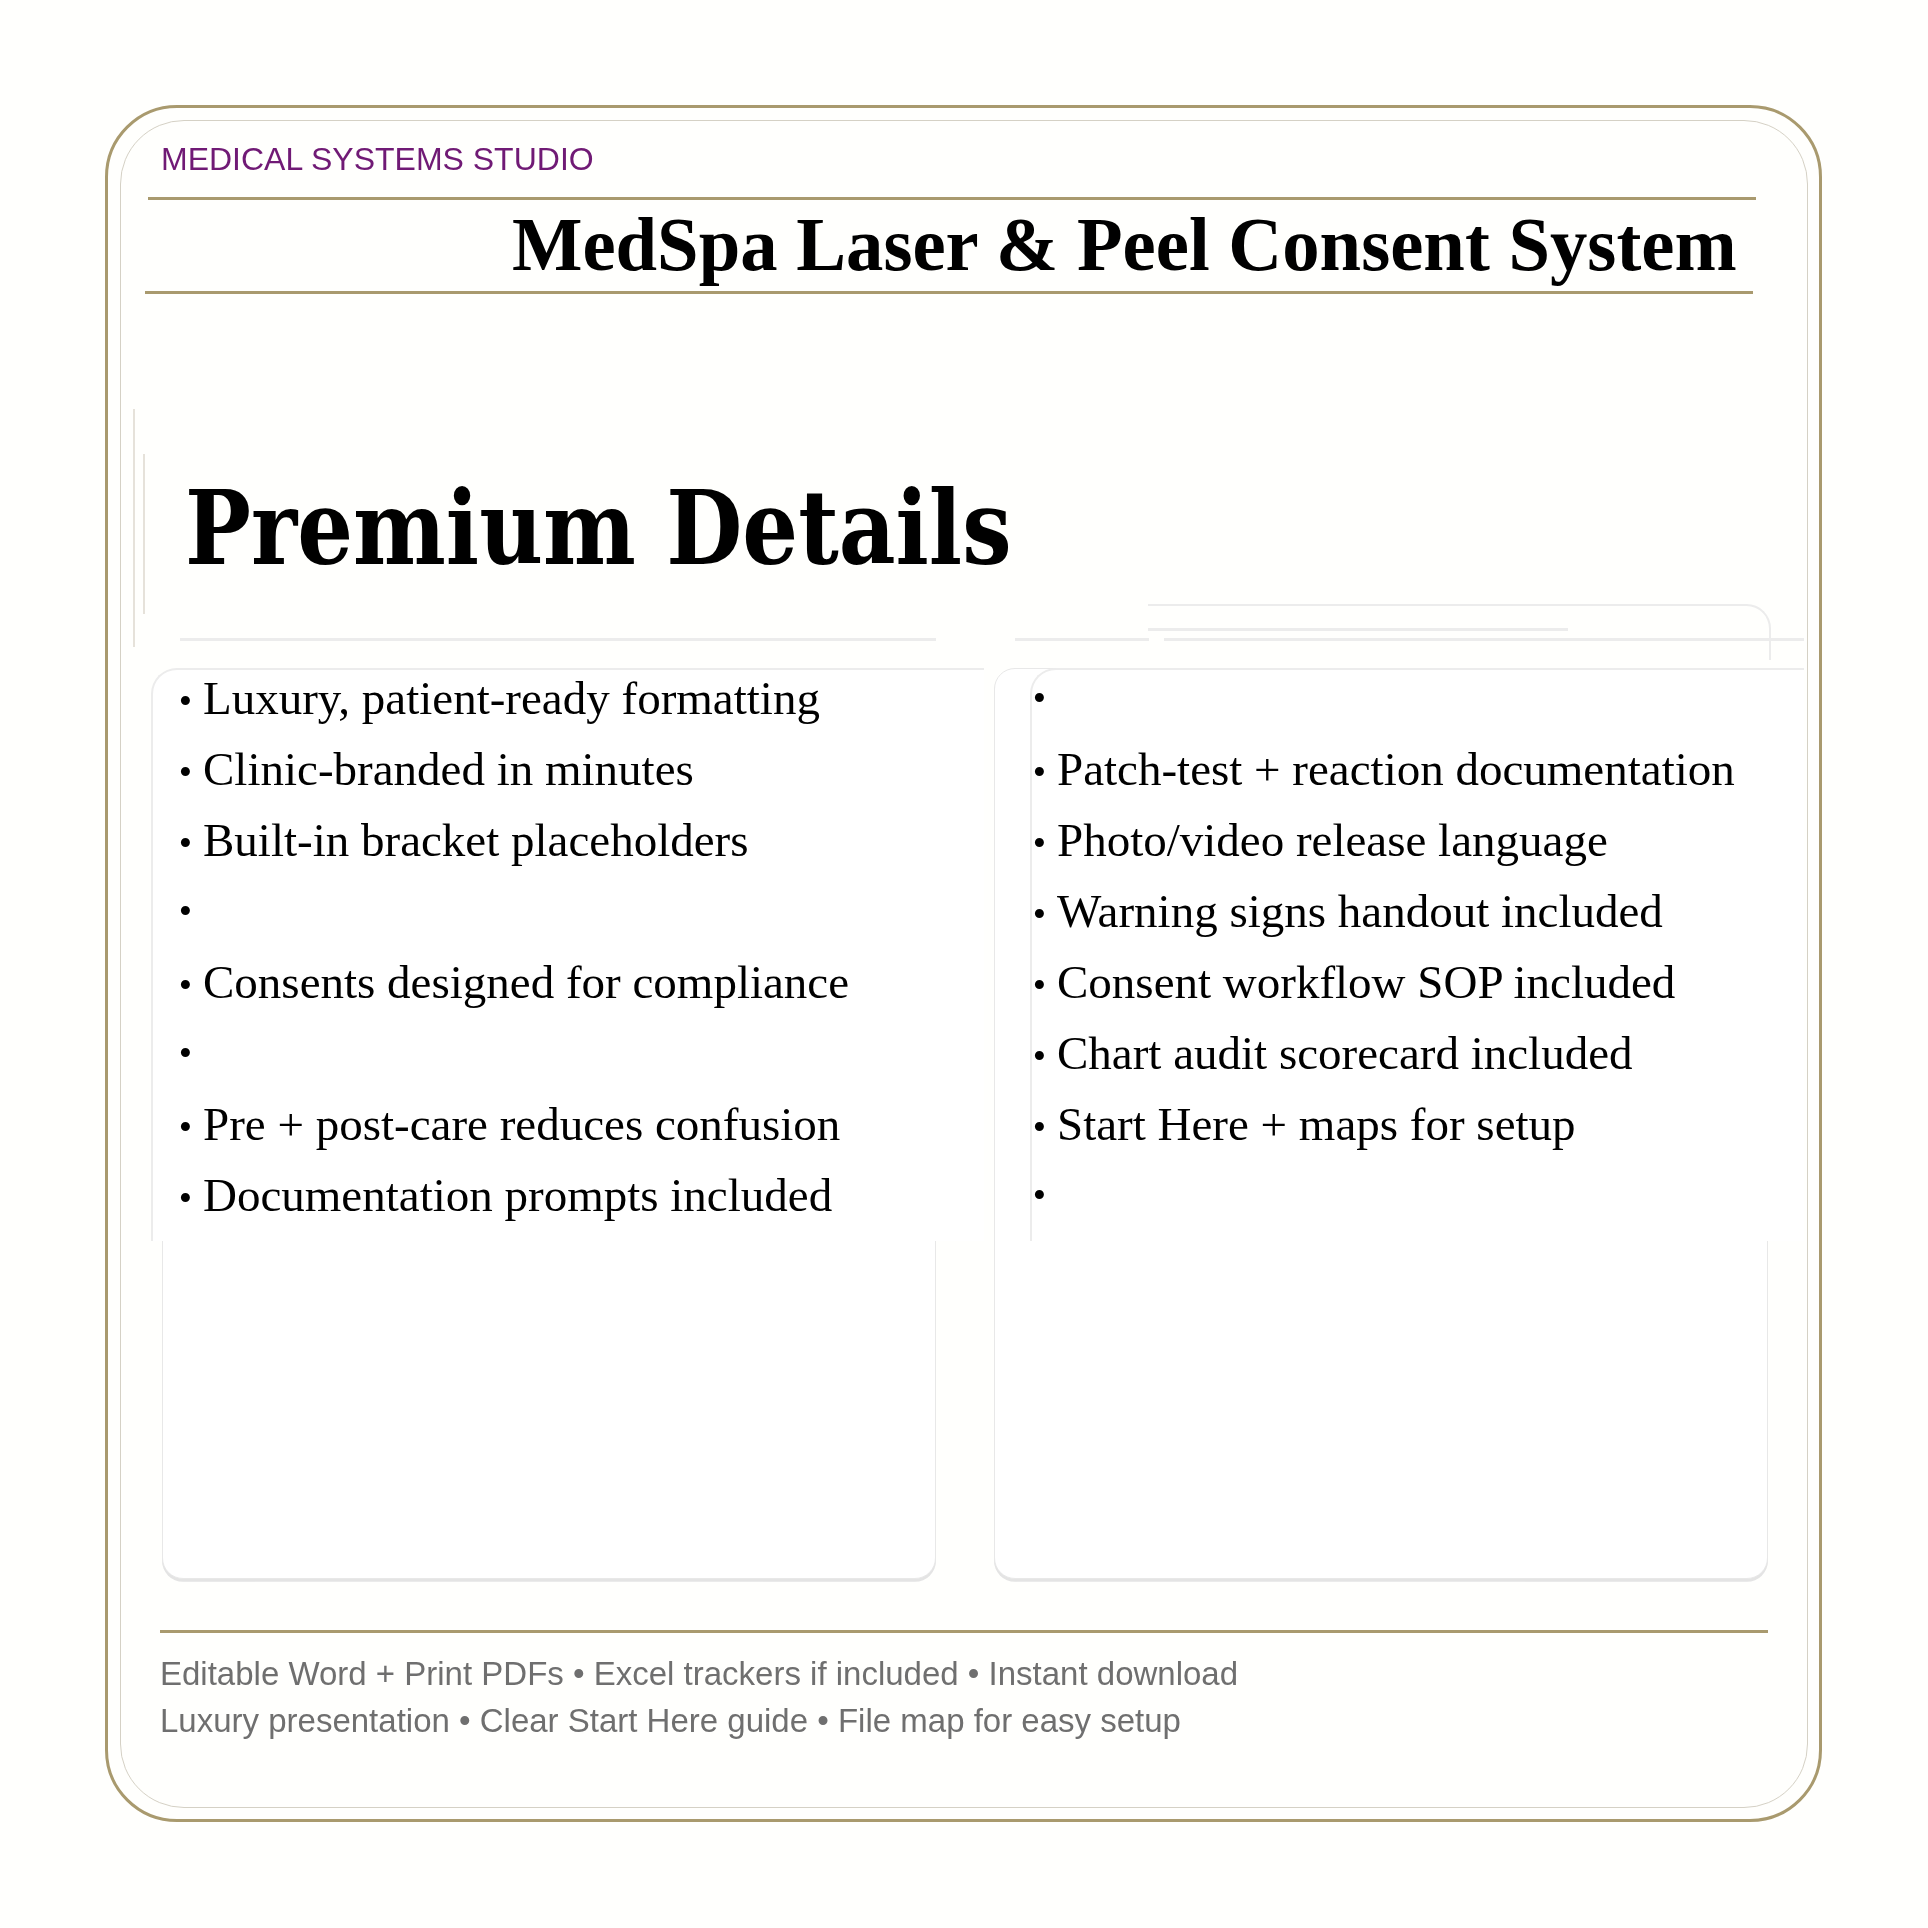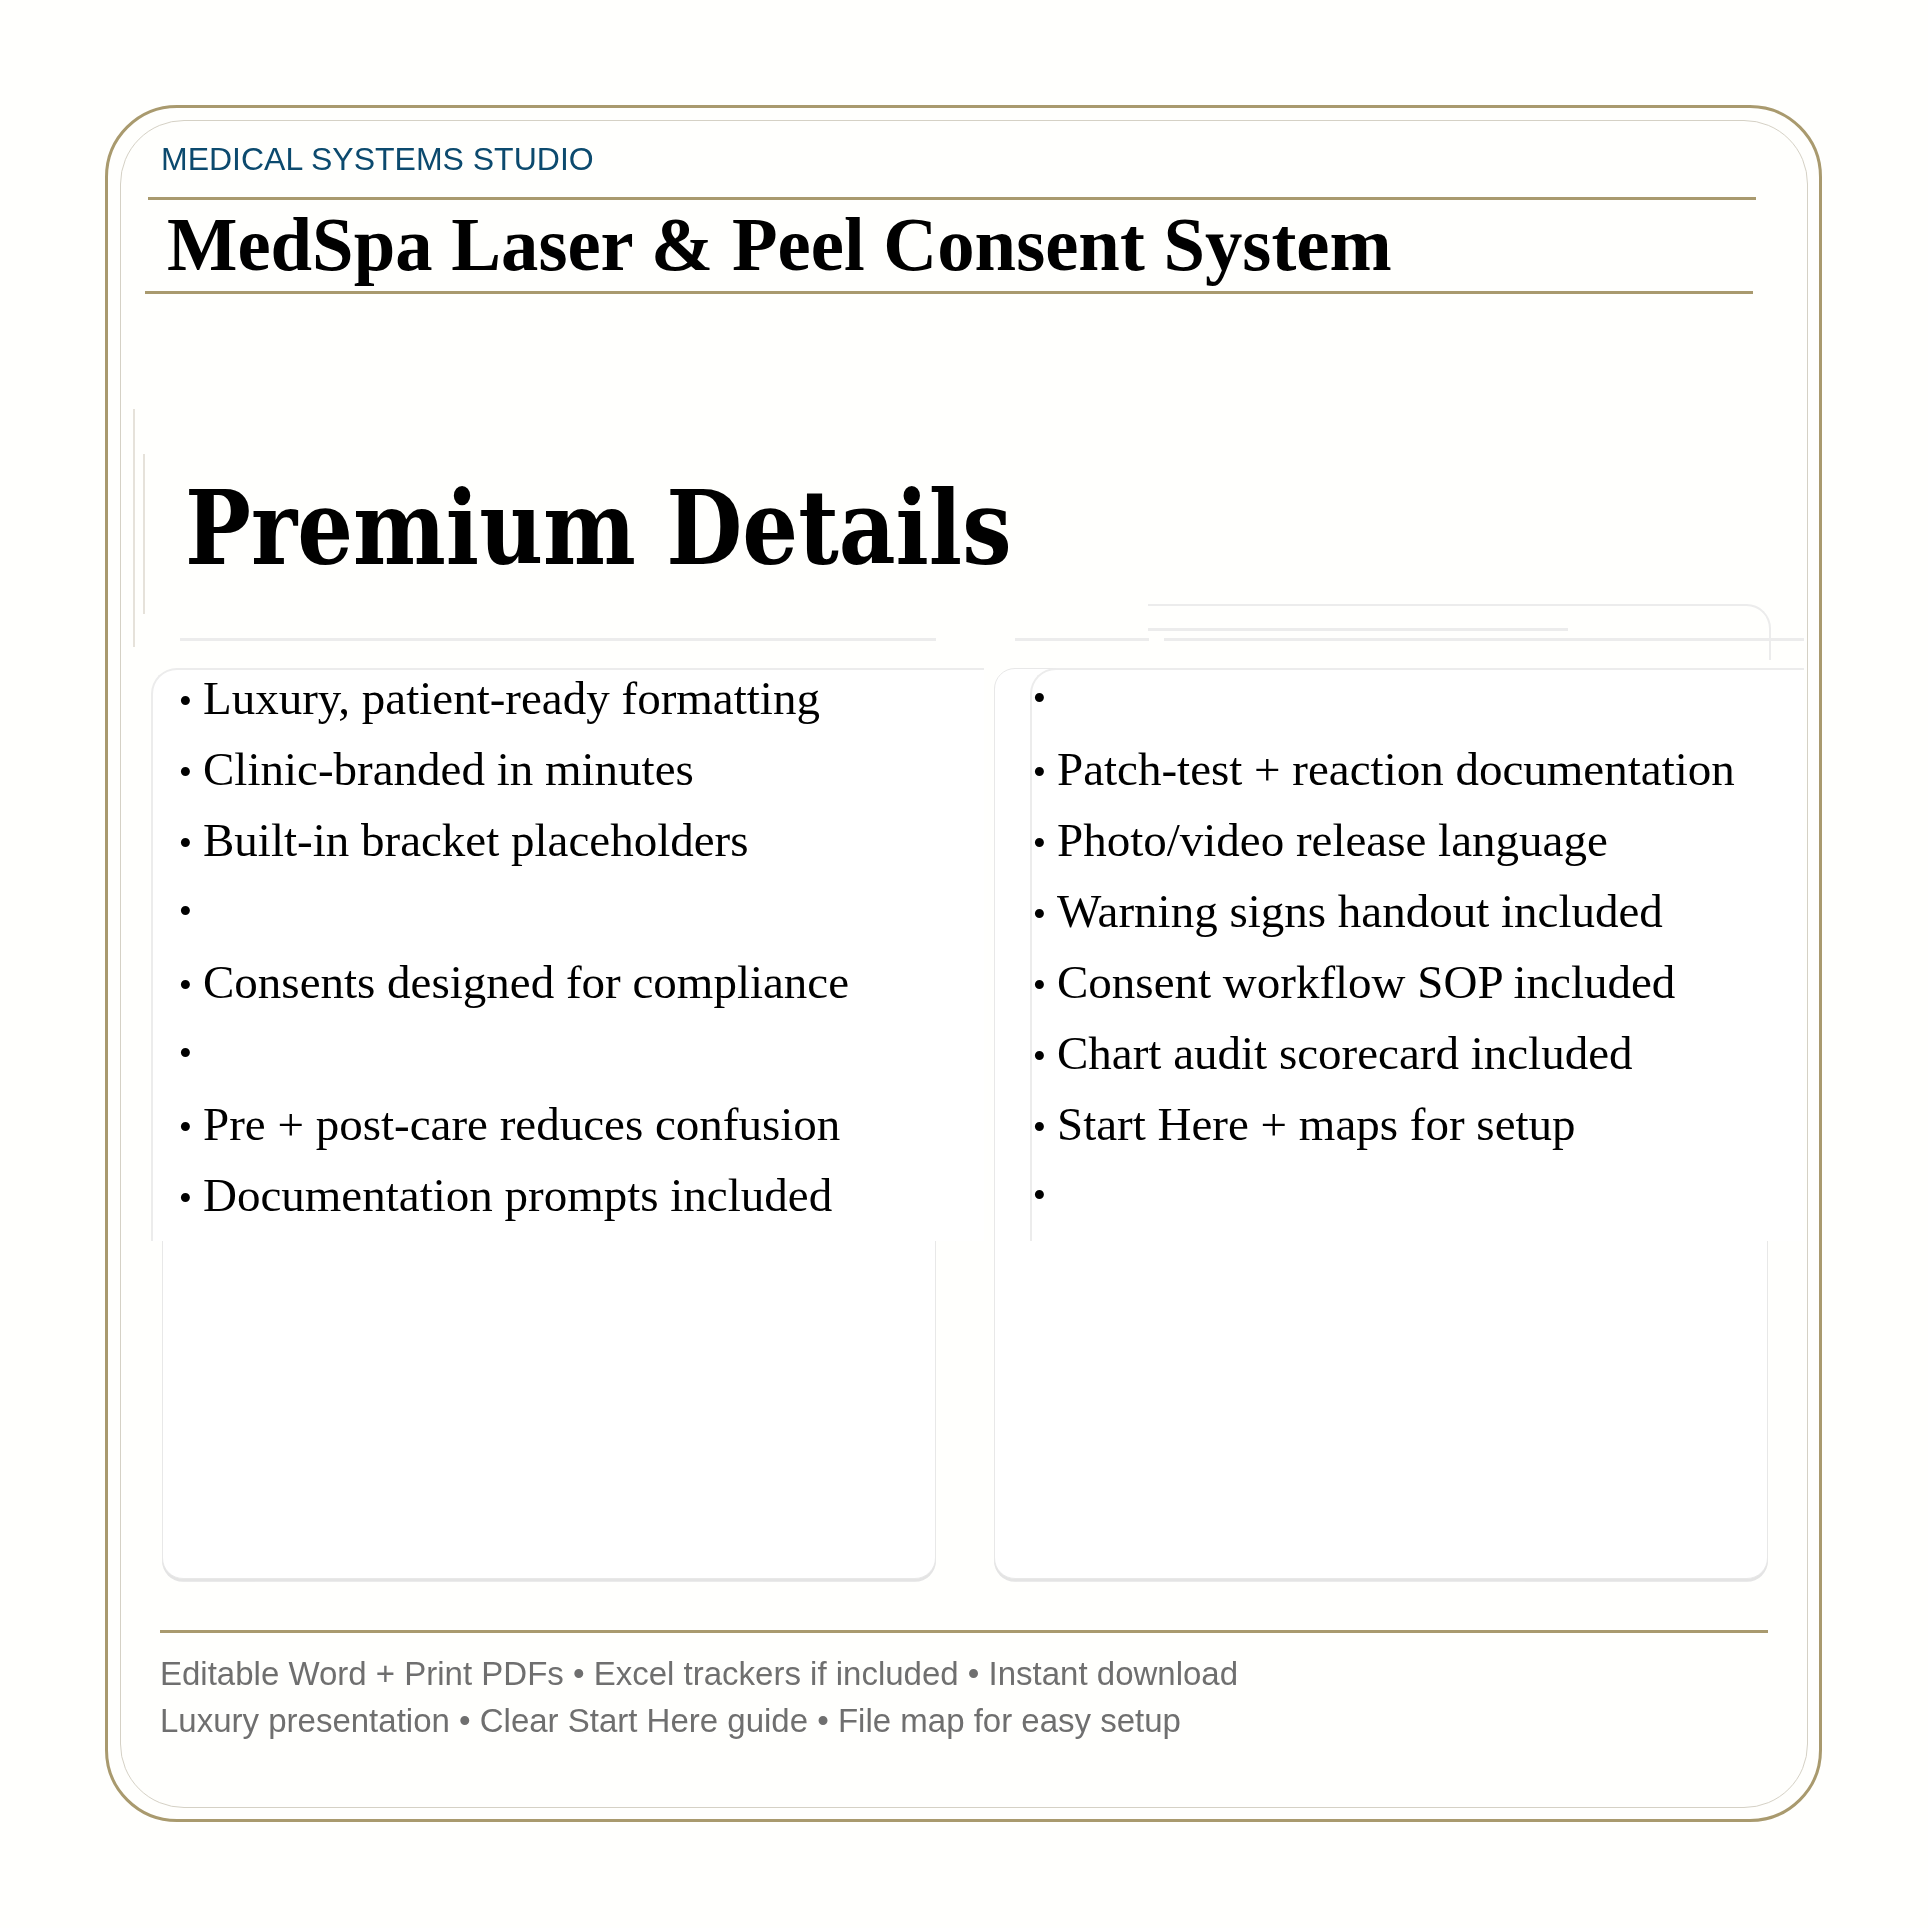--- a/index.html
+++ b/index.html
@@ -22,31 +22,31 @@
   .inner-frame {
     left: 120px; top: 120px; width: 1688px; height: 1688px;
     box-sizing: border-box;
     border: 1.9px solid #d5d1c5;
     border-radius: 64px;
   }
 
   .studio {
     left: 161px; top: 141px;
     font-family: "Liberation Sans", sans-serif;
-    font-size: 32px; color: #0c4a6e; letter-spacing: 0px;
+    font-size: 32px; color: #701a75; letter-spacing: 0px;
     white-space: nowrap;
   }
   .gold-line { height: 2.8px; background: #a99a6e; }
   .rule-top { left: 148px; top: 197px; width: 1608px; }
   .rule-bottom { left: 145px; top: 291px; width: 1608px; }
   .rule-footer { left: 160px; top: 1630px; width: 1608px; }
 
   .main-title {
     left: 148px; top: 196px; width: 1608px; height: 96px;
-    text-align: left;
+    text-align: right;
     font-family: "Liberation Serif", serif;
     font-weight: bold; font-size: 77px;
     line-height: 96px;
     color: #000;
     white-space: nowrap;
   }
   .main-title span { display: inline-block; transform: scaleX(0.97); }
 
   .section-title {
     left: 185px; top: 467px;

